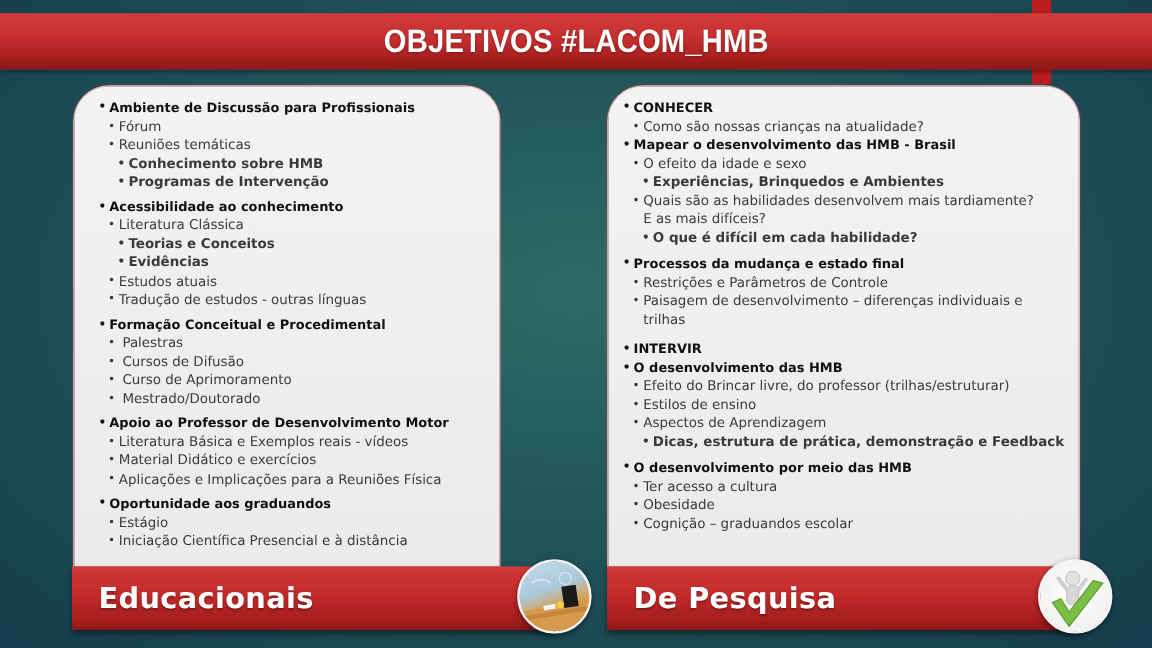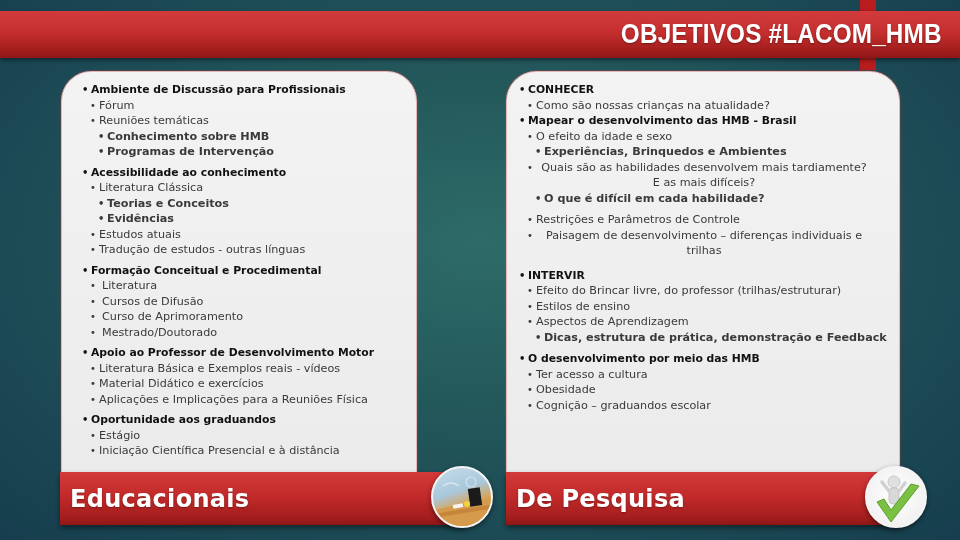--- a/index.html
+++ b/index.html
@@ -10,21 +10,21 @@
       background: radial-gradient(ellipse at 50% 45%, #2e6b68 0%, #245a5c 35%, #1c4a55 70%, #163e4e 100%);
     }
     .accent-strip {
       position: absolute; left: 860px; top: 0; width: 16px; height: 70px;
       background: #b81c1c;
     }
     .title-bar {
       position: absolute; left: 0; top: 11px; width: 960px; height: 47px;
       background: linear-gradient(to bottom, #d23b3b 0%, #c62f2f 45%, #a61f1f 80%, #8e1717 100%);
       box-shadow: 0 2px 4px rgba(0,0,0,0.45);
-      display: flex; align-items: center; justify-content: flex-end;
+      display: flex; align-items: center; justify-content: center;
     }
     .title-bar h1 {
       color: #ffffff;
       font-family: "Liberation Sans", sans-serif;
       font-weight: bold; font-size: 27px; letter-spacing: 0.2px;
       transform: scaleX(0.9);
       text-shadow: 0 1px 2px rgba(0,0,0,0.35);
     }
     .panel {
       position: absolute; top: 71px; height: 402px;
@@ -43,35 +43,35 @@
     .item {
       font-size: 11.2px; line-height: 15.5px; position: relative;
       padding-left: 9px; white-space: nowrap;
     }
     .item::before {
       content: "\2022"; position: absolute; left: 0; top: 0; font-size: 10px;
     }
     .item.l0 { font-weight: bold; color: #111; margin-left: 0; font-size: 10.8px; }
     .item.l1 { margin-left: 8px; color: #3a3a3a; font-weight: normal; }
     .item.l2 { margin-left: 16px; color: #3a3a3a; font-weight: bold; }
-    .item.wrap { white-space: normal; text-align: center; }
+    .item.wrap { white-space: normal; }
     .item.spaced::before { content: "\2022"; }
     .item.spaced { padding-left: 12px; }
 
     .footer-bar {
       position: absolute; top: 472px; height: 53px;
       background: linear-gradient(to bottom, #d23a3a 0%, #c32a2a 45%, #a51e1e 85%, #8f1616 100%);
       box-shadow: 0 3px 5px rgba(0,0,0,0.45);
       display: flex; align-items: center;
     }
     .footer-bar.left { left: 60px; width: 404px; }
     .footer-bar.right { left: 506px; width: 394px; }
     .footer-bar h2 {
       color: #ffffff; font-family: "DejaVu Sans", sans-serif;
-      font-weight: bold; font-size: 24px; padding-left: 10px;
+      font-weight: bold; font-size: 24px; padding-left: 22px;
       letter-spacing: 0.3px;
       text-shadow: 0 1px 2px rgba(0,0,0,0.3);
     }
     .badge {
       position: absolute; width: 62px; height: 62px; border-radius: 50%;
       border: 2px solid #f4f4f4; overflow: hidden;
       box-shadow: 0 2px 5px rgba(0,0,0,0.5);
     }
     .badge.edu {
       left: 431px; top: 466px;
@@ -103,21 +103,21 @@
   <div class="group">
     <div class="item l0">Acessibilidade ao conhecimento</div>
     <div class="item l1">Literatura Clássica</div>
     <div class="item l2">Teorias e Conceitos</div>
     <div class="item l2">Evidências</div>
     <div class="item l1">Estudos atuais</div>
     <div class="item l1">Tradução de estudos - outras línguas</div>
   </div>
   <div class="group">
     <div class="item l0">Formação Conceitual e Procedimental</div>
-    <div class="item l1 spaced">Literatura</div>
+    <div class="item l1 spaced">Palestras</div>
     <div class="item l1 spaced">Cursos de Difusão</div>
     <div class="item l1 spaced">Curso de Aprimoramento</div>
     <div class="item l1 spaced">Mestrado/Doutorado</div>
   </div>
   <div class="group">
     <div class="item l0">Apoio ao Professor  de Desenvolvimento Motor</div>
     <div class="item l1">Literatura Básica e Exemplos reais - vídeos</div>
     <div class="item l1">Material Didático e exercícios</div>
     <div class="item l1">Aplicações e Implicações para a Reuniões Física</div>
   </div>
@@ -132,25 +132,27 @@
   <div class="group" style="margin-bottom:6px">
     <div class="item l0">CONHECER</div>
     <div class="item l1">Como são nossas crianças na atualidade?</div>
     <div class="item l0">Mapear o desenvolvimento das HMB - Brasil</div>
     <div class="item l1">O efeito da idade e sexo</div>
     <div class="item l2">Experiências, Brinquedos e Ambientes</div>
     <div class="item l1 wrap" style="width:345px">Quais são as habilidades desenvolvem mais tardiamente? E as mais difíceis?</div>
     <div class="item l2">O que é difícil em cada habilidade?</div>
   </div>
   <div class="group" style="margin-bottom:9px">
+    <div class="item l0">Processos  da mudança e estado final</div>
     <div class="item l1">Restrições e Parâmetros de Controle</div>
     <div class="item l1 wrap" style="width:345px">Paisagem de desenvolvimento – diferenças individuais e trilhas</div>
   </div>
   <div class="group" style="margin-bottom:6px">
     <div class="item l0">INTERVIR</div>
+    <div class="item l0">O desenvolvimento das HMB</div>
     <div class="item l1">Efeito do Brincar livre, do professor  (trilhas/estruturar)</div>
     <div class="item l1">Estilos de ensino</div>
     <div class="item l1">Aspectos de Aprendizagem</div>
     <div class="item l2">Dicas, estrutura de prática, demonstração e Feedback</div>
   </div>
   <div class="group">
     <div class="item l0">O desenvolvimento por meio das HMB</div>
     <div class="item l1">Ter acesso  a cultura</div>
     <div class="item l1">Obesidade</div>
     <div class="item l1">Cognição – graduandos escolar</div>

